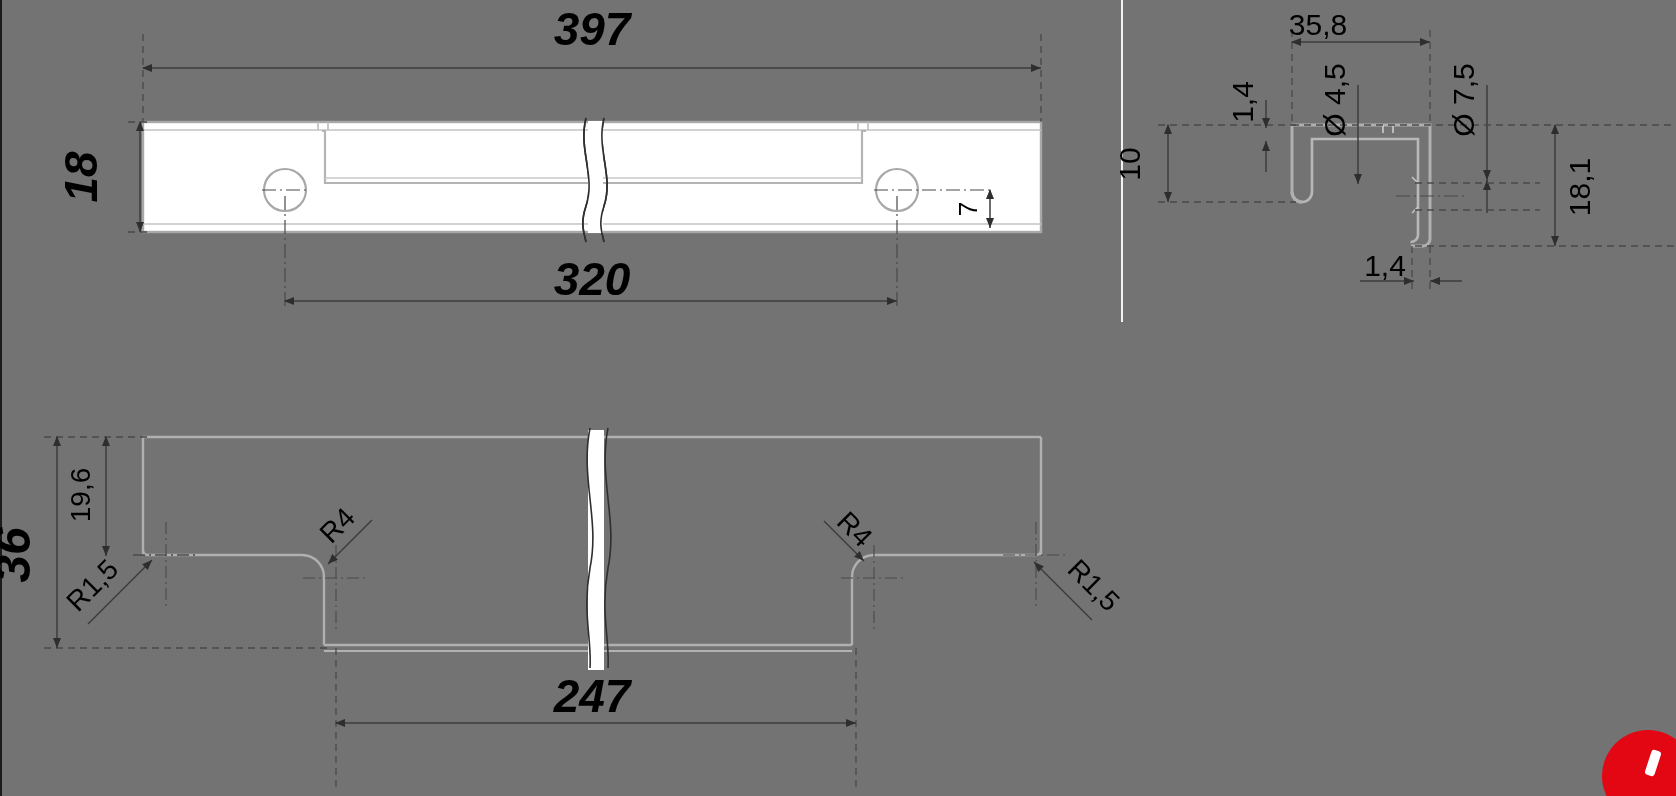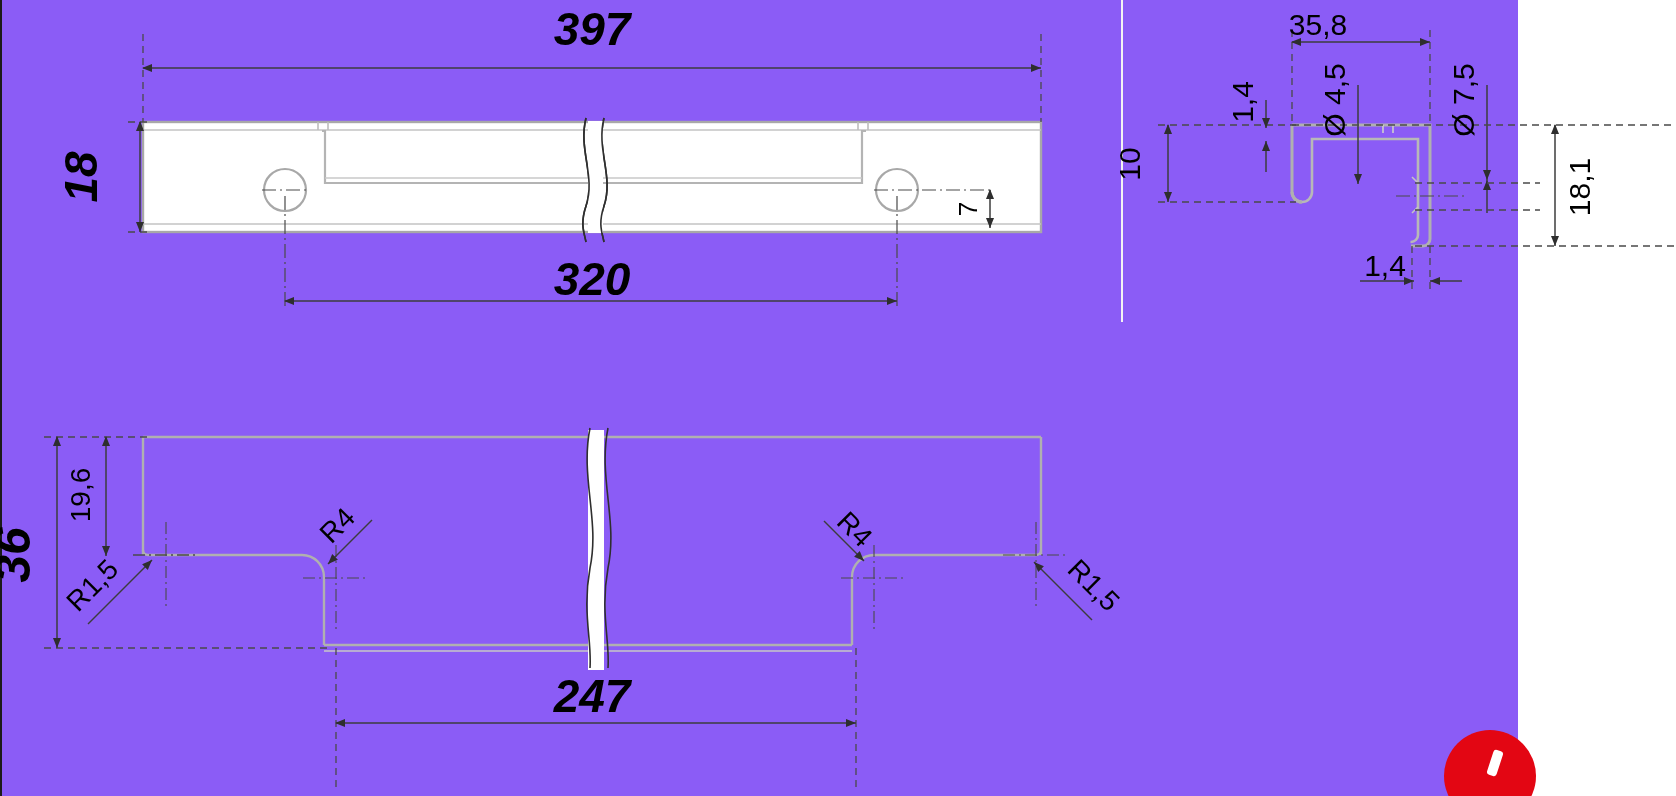--- a/index.html
+++ b/index.html
@@ -1,18 +1,18 @@
 <!DOCTYPE html>
 <html><head>
 <meta charset="utf-8">
 <style>
   html,body{margin:0;padding:0;background:#ffffff;}
   body{width:1676px;height:796px;overflow:hidden;
        font-family:"Liberation Sans","DejaVu Sans",sans-serif;}
-  #stage{position:relative;width:1518px;height:796px;background:#8b5cf6;}
+  #stage{position:relative;width:1676px;height:796px;background:#737373;}
   #stage svg{position:absolute;left:0;top:0;}
   .edge-left{position:absolute;left:0;top:0;width:2px;height:796px;background:#1b1b1b;}
   .logo-dot{position:absolute;right:-18px;bottom:-26px;width:92px;height:92px;
             border-radius:50%;background:#e30613;}
   .logo-dot::after{content:"";position:absolute;left:46px;top:20px;width:10px;height:26px;
             background:#fff;transform:rotate(18deg);border-radius:3px;}
 </style>
 </head>
 <body>
 

